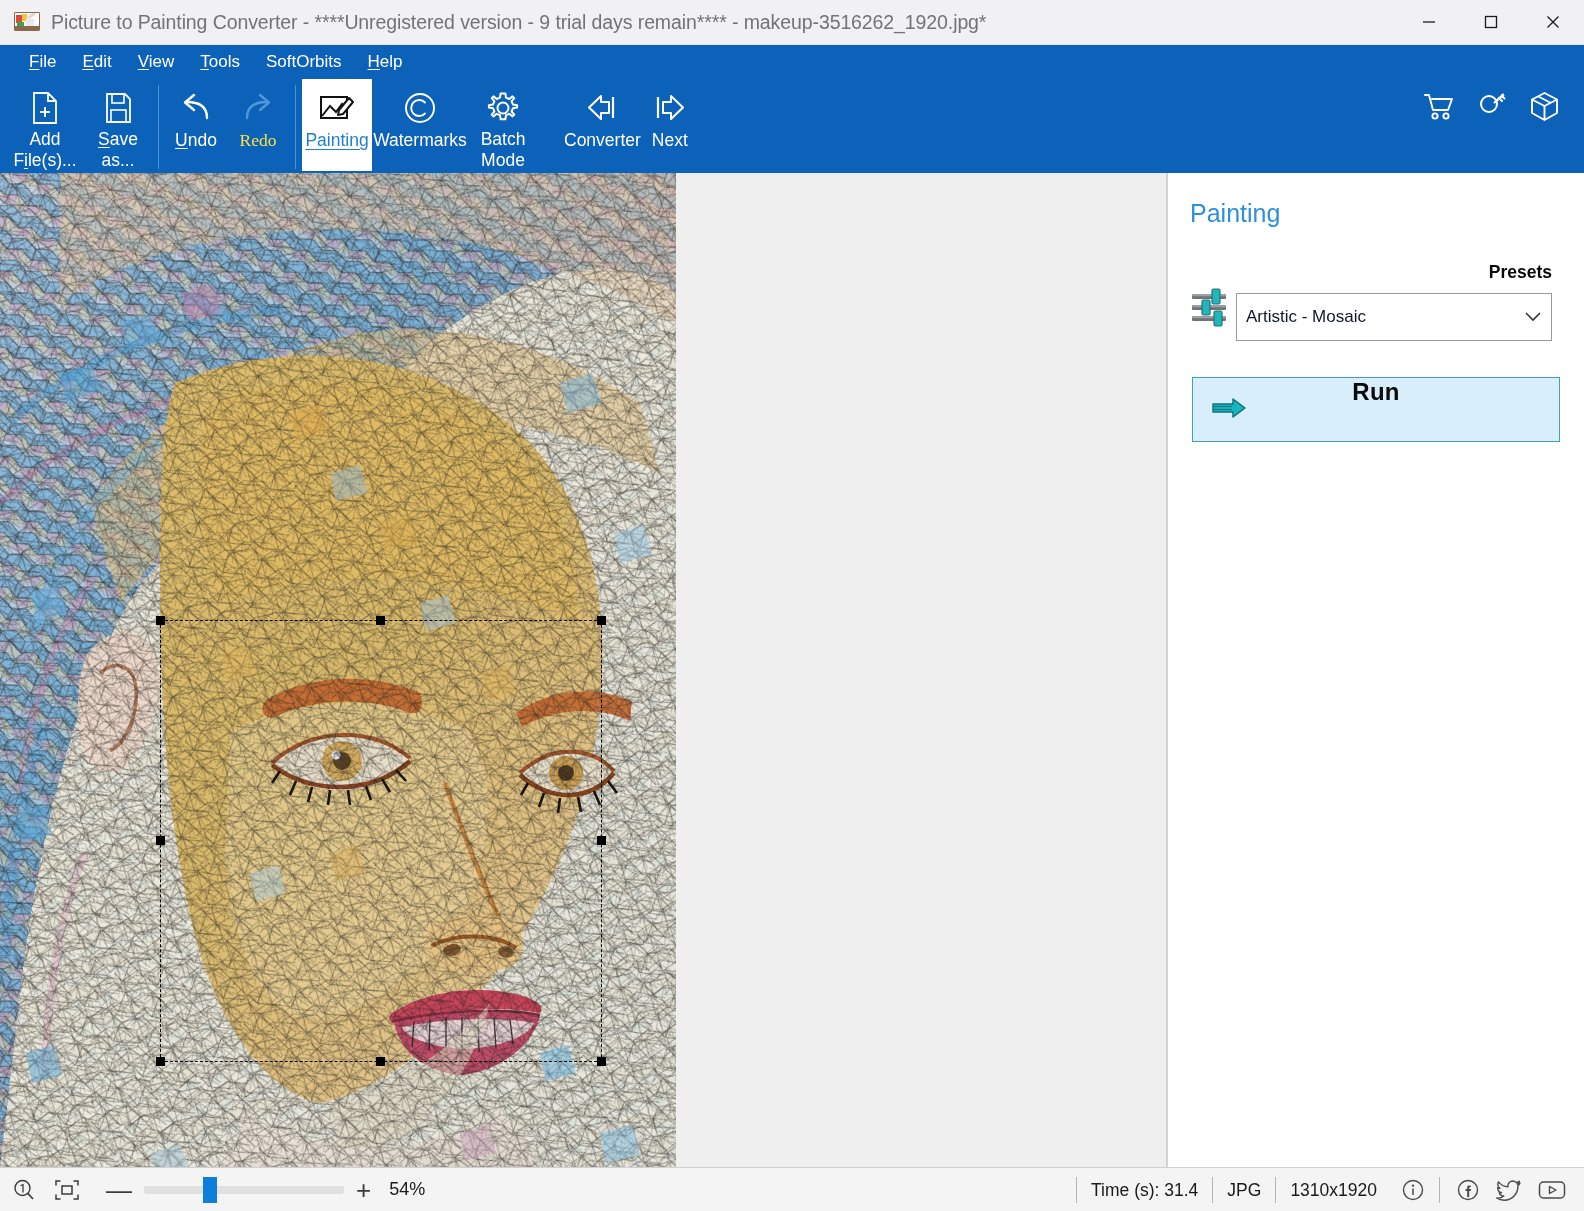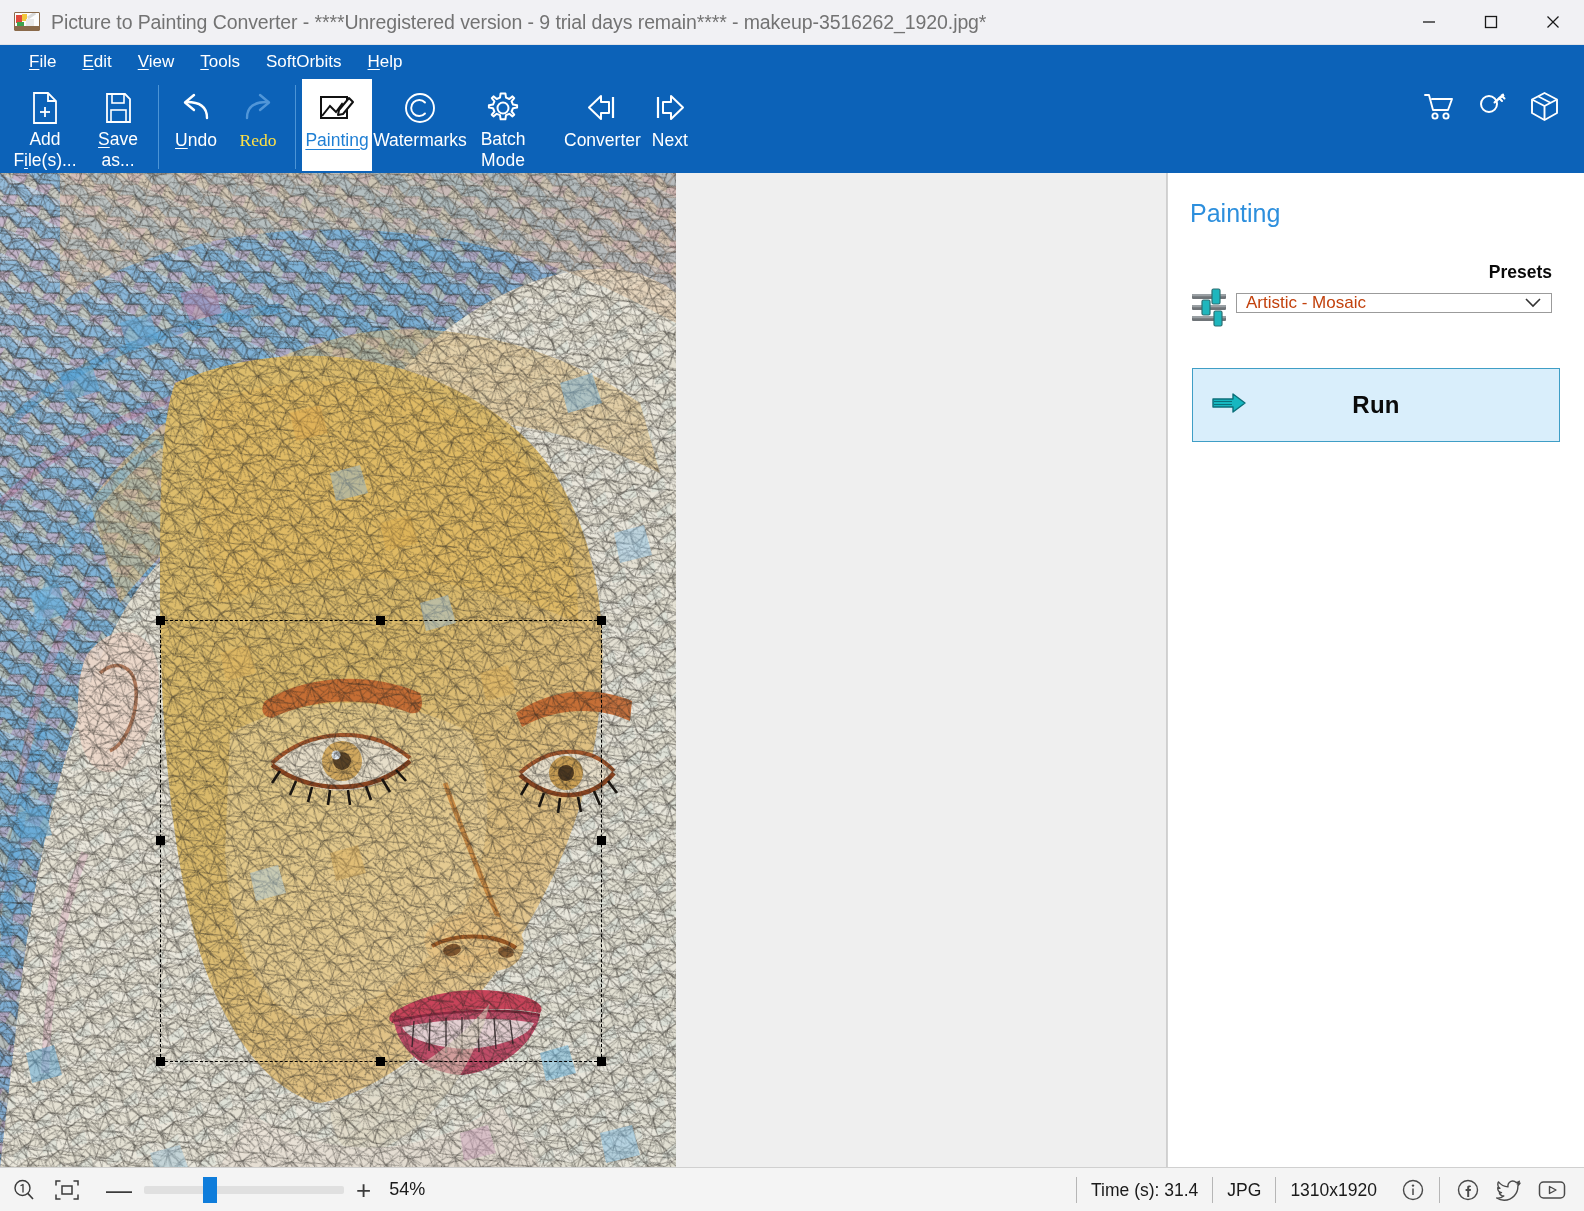--- a/index.html
+++ b/index.html
@@ -73,28 +73,28 @@
   .side {
     flex:0 0 417px; width:417px; background:#ffffff; position:relative;
     border-left:1px solid #d4d4d4;
   }
   .side-title { font-size:25px; color:#2d8fdd; padding:26px 0 0 22px; font-weight:400; }
   .presets-block { margin-top:34px; padding-left:22px; display:flex; align-items:flex-start; }
   .sliders-icon { width:46px; flex:0 0 46px; padding-top:26px; }
   .presets-right { flex:1 1 auto; padding-right:32px;text-align:right; }
   .presets-label { font-size:17.5px; font-weight:bold; color:#0a0a0a; margin-bottom:10px; }
   .combo {
-    position:relative; height:20px; border:1px solid #9b9b9b; background:#fff;
-    display:flex; align-items:center; padding:0 32px 0 9px; font-size:17px; color:#c2410c;
+    position:relative; height:48px; border:1px solid #9b9b9b; background:#fff;
+    display:flex; align-items:center; padding:0 32px 0 9px; font-size:17px; color:#0f172a;
     cursor:default;
   }
   .combo .chev { position:absolute; right:10px; top:50%; transform:translateY(-50%); }
   .run-btn {
-    margin:36px 24px 0 24px; height:74px; background:#d9eefb; border:1px solid #3f9ec6;
-    display:flex; align-items:center; cursor:default; position:relative;
+    margin:36px 24px 0 24px; height:65px; background:#d9eefb; border:1px solid #3f9ec6;
+    display:flex; align-items:flex-start; cursor:default; position:relative;
   }
   .run-arrow { position:absolute; left:18px; top:50%; transform:translateY(-50%); }
   .run-label { flex:1 1 auto; text-align:center; font-size:24px; font-weight:bold; color:#0a0a0a; letter-spacing:0.2px; }
 
   
   .status {
     flex:0 0 44px; height:44px; background:#f4f4f4; border-top:1px solid #d0d0d0;
     display:flex; align-items:center; position:relative;
   }
   .st-ic { display:flex; align-items:center; justify-content:center; cursor:default; }

